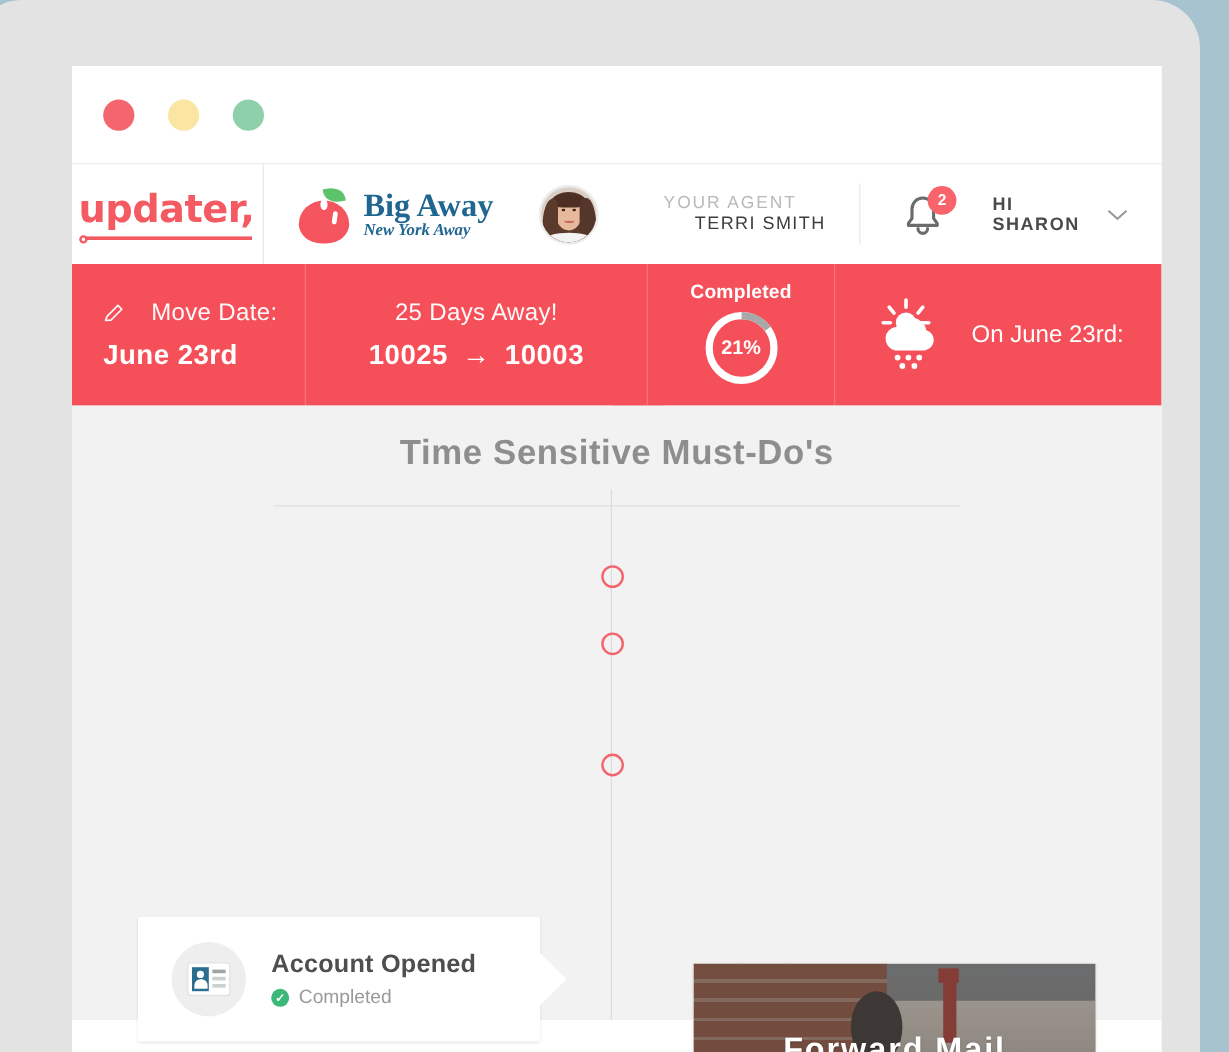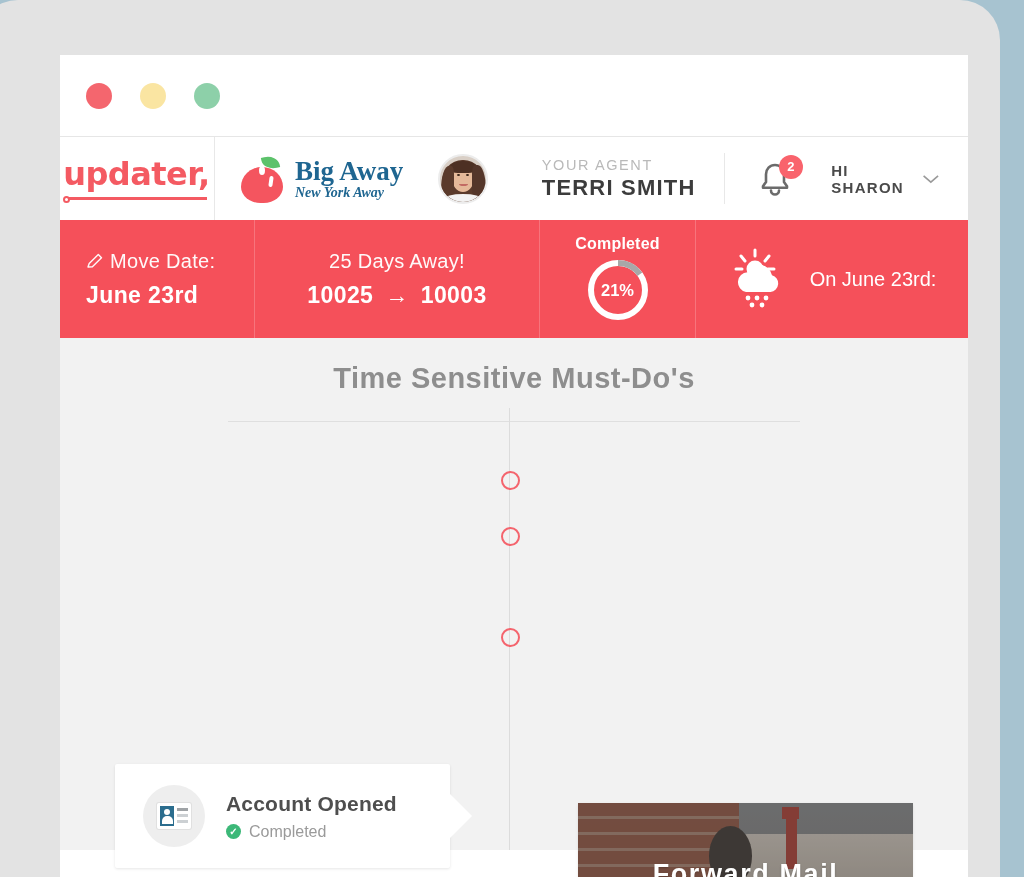--- a/index.html
+++ b/index.html
@@ -118,21 +118,21 @@
     background: #54362a; border-radius: 20% 60% 40% 40%; }
   .av-eyeL { position: absolute; left: 17px; top: 18px; width: 3px; height: 2px; background: #3a2418; border-radius: 50%; }
   .av-eyeR { position: absolute; left: 26px; top: 18px; width: 3px; height: 2px; background: #3a2418; border-radius: 50%; }
   .av-smile { position: absolute; left: 19px; top: 26px; width: 9px; height: 4px;
     border-bottom: 2px solid #c26a63; border-radius: 0 0 50% 50%; }
   .av-body { position: absolute; left: 4px; bottom: -2px; width: 38px; height: 10px;
     background: #f3f3f3; border-radius: 50% 50% 0 0; }
 
   .agent-text { margin-left: 14px; line-height: 1.25; }
   .agent-label { font-size: 14.5px; color: #b9b9b9; letter-spacing: 1.6px; }
-  .agent-name  { font-size: 22px; color: #3c3c3c; font-weight: bold; letter-spacing: 1.2px; }
+  .agent-name  { font-size: 15px; color: #3c3c3c; font-weight: normal; letter-spacing: 1.2px; margin-left: 26px; }
 
   
   .bell-wrap { position: relative; width: 46px; height: 44px; }
   .badge {
     position: absolute; right: -2px; top: -2px;
     width: 24px; height: 24px; border-radius: 50%;
     background: #f9636c; color: #fff;
     font-size: 13px; font-weight: bold;
     display: flex; align-items: center; justify-content: center;
   }
@@ -147,21 +147,21 @@
     display: flex; align-items: stretch;
     color: #ffffff;
   }
   .ib-cell { display: flex; flex-direction: column; justify-content: center; }
   .ib-div { width: 1px; background: #f7747c; margin: 0; }
   .ib-move { width: 194px; padding-left: 26px; }
   .ib-days { width: 284px; align-items: center; }
   .ib-prog { width: 155px; align-items: center; }
   .ib-weather { flex: 1; flex-direction: row; align-items: center; justify-content: center; gap: 16px; }
 
-  .ib-line1 { font-size: 20px; font-weight: 300; letter-spacing: .3px; opacity: .97; display:flex; align-items:center; gap:6px;}
+  .ib-line1 { font-size: 20px; font-weight: 300; letter-spacing: .3px; opacity: .97; display:flex; align-items:center; gap:22px;}
   .ib-line2 { font-size: 23px; font-weight: bold; margin-top: 9px; letter-spacing: .4px; display:flex; align-items:center; gap:12px;}
   .ib-small { font-size: 16px; font-weight: bold; letter-spacing: .2px; margin-bottom: 4px;}
 
   .ring { position: relative; width: 66px; height: 66px; }
   .ring svg { display: block; }
   .ring-label {
     position: absolute; inset: 0; display: flex; align-items: center; justify-content: center;
     font-size: 16.5px; font-weight: bold; color: #fff;
   }
   .weather-txt { line-height: 1.3; }

